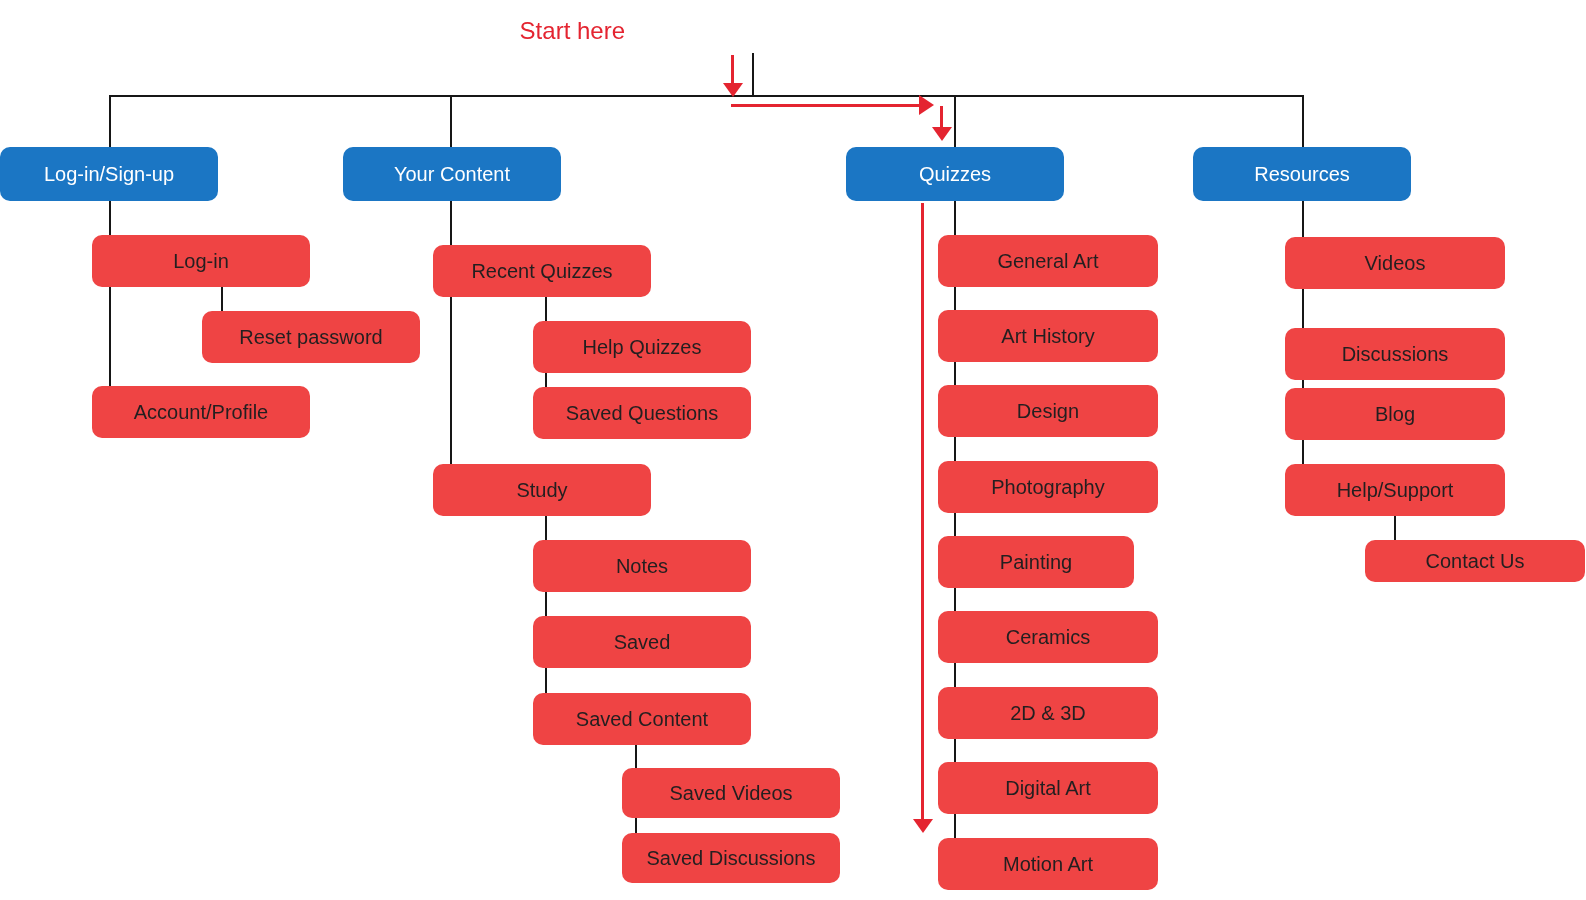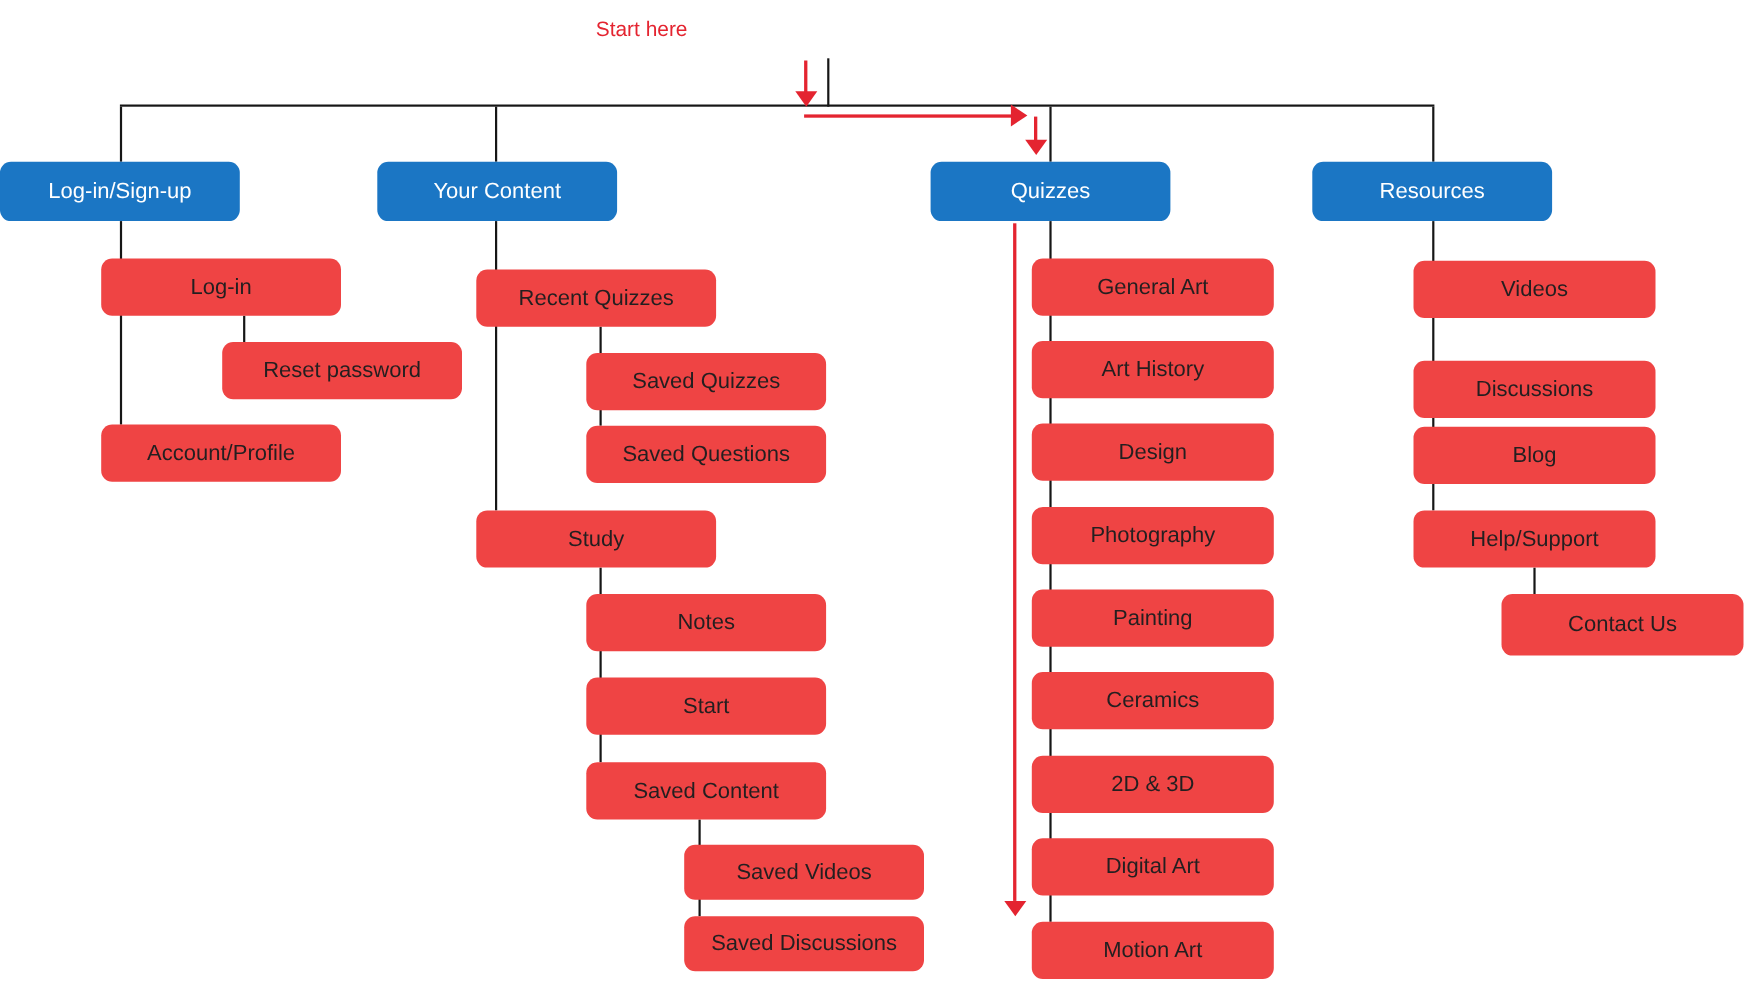--- a/index.html
+++ b/index.html
@@ -51,21 +51,21 @@
     border-top:14px solid #e42430;
   }
   .arrowhead.right{
     border-top:10px solid transparent;
     border-bottom:10px solid transparent;
     border-left:15px solid #e42430;
   }
   .annotation{
     position:absolute;
     color:#e42430;
-    font-size:19px;
+    font-size:24px;
     z-index:3;
     text-align:right;
     width:120px;
   }
 </style>
 </head>
 <body>
 
 <div class="canvas">
 
@@ -107,38 +107,38 @@
   <div class="node blue" style="left:0px;top:147px;">Log-in/Sign-up</div>
   <div class="node blue" style="left:343px;top:147px;">Your Content</div>
   <div class="node blue" style="left:846px;top:147px;">Quizzes</div>
   <div class="node blue" style="left:1193px;top:147px;">Resources</div>
 
   <div class="node gray" style="left:92px;top:235px;">Log-in</div>
   <div class="node gray" style="left:202px;top:311px;">Reset password</div>
   <div class="node gray" style="left:92px;top:386px;">Account/Profile</div>
 
   <div class="node gray" style="left:433px;top:245px;">Recent Quizzes</div>
-  <div class="node gray" style="left:533px;top:321px;">Saved Quizzes</div>
+  <div class="node gray" style="left:533px;top:321px;">Help Quizzes</div>
   <div class="node gray" style="left:533px;top:387px;">Saved Questions</div>
   <div class="node gray" style="left:433px;top:464px;">Study</div>
   <div class="node gray" style="left:533px;top:540px;">Notes</div>
-  <div class="node gray" style="left:533px;top:616px;">Start</div>
+  <div class="node gray" style="left:533px;top:616px;">Saved</div>
   <div class="node gray" style="left:533px;top:693px;">Saved Content</div>
   <div class="node gray" style="left:622px;top:768px;height:50px;">Saved Videos</div>
   <div class="node gray" style="left:622px;top:833px;height:50px;">Saved Discussions</div>
 
   <div class="node gray" style="left:938px;top:235px;width:220px;">General Art</div>
   <div class="node gray" style="left:938px;top:310px;width:220px;">Art History</div>
   <div class="node gray" style="left:938px;top:385px;width:220px;">Design</div>
   <div class="node gray" style="left:938px;top:461px;width:220px;">Photography</div>
-  <div class="node gray" style="left:938px;top:536px;width:220px;">Painting</div>
+  <div class="node gray" style="left:938px;top:536px;width:196px;">Painting</div>
   <div class="node gray" style="left:938px;top:611px;width:220px;">Ceramics</div>
   <div class="node gray" style="left:938px;top:687px;width:220px;">2D &amp; 3D</div>
   <div class="node gray" style="left:938px;top:762px;width:220px;">Digital Art</div>
   <div class="node gray" style="left:938px;top:838px;width:220px;">Motion Art</div>
 
   <div class="node gray" style="left:1285px;top:237px;width:220px;">Videos</div>
   <div class="node gray" style="left:1285px;top:328px;width:220px;">Discussions</div>
   <div class="node gray" style="left:1285px;top:388px;width:220px;">Blog</div>
   <div class="node gray" style="left:1285px;top:464px;width:220px;">Help/Support</div>
-  <div class="node gray" style="left:1365px;top:540px;width:220px;height:56px;">Contact Us</div>
+  <div class="node gray" style="left:1365px;top:540px;width:220px;height:42px;">Contact Us</div>
 
 </div>
 
 </body></html>

